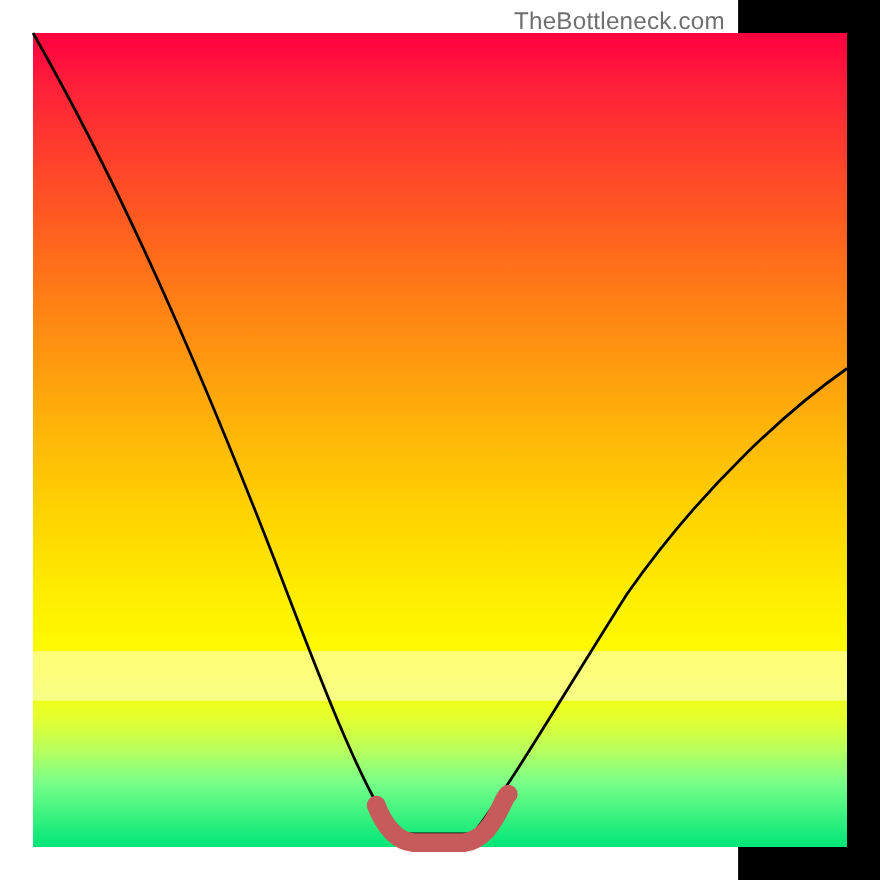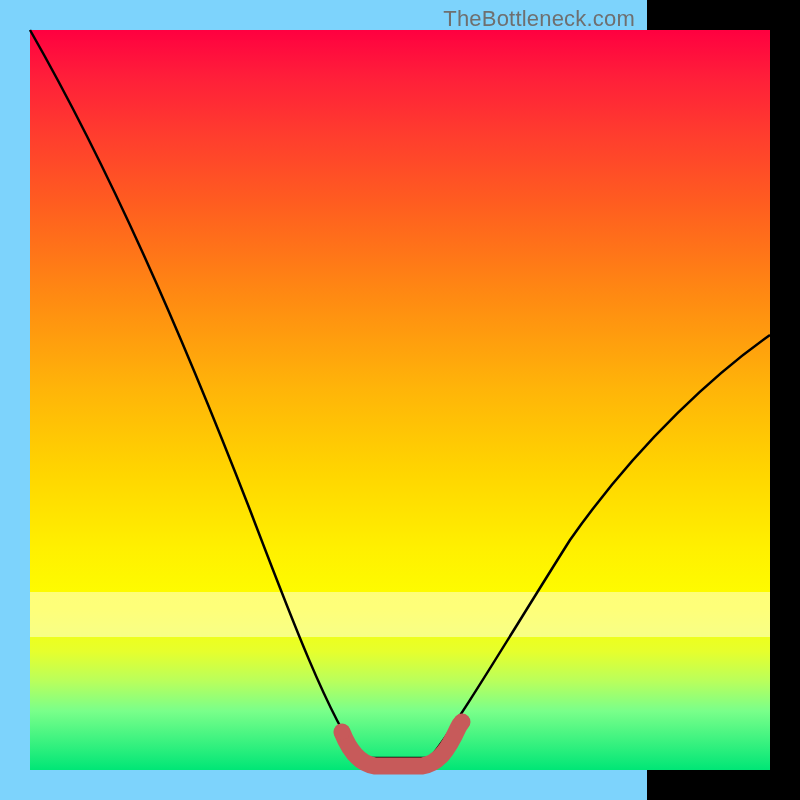--- a/index.html
+++ b/index.html
@@ -8,21 +8,22 @@
     width: 800px;
     height: 800px;
     background: #000;
     overflow: hidden;
     font-family: Arial, Helvetica, sans-serif;
   }
   .frame {
     position: relative;
     width: 647px;
     height: 800px;
-    background: #7dd3fc;
+    background: #ffffff;
+    padding-left: 24px;
   }
   .plot-area {
     position: absolute;
     left: 30px;
     top: 30px;
     width: 740px;
     height: 740px;
     background: linear-gradient(
       to bottom,
       #ff0040 0%,

